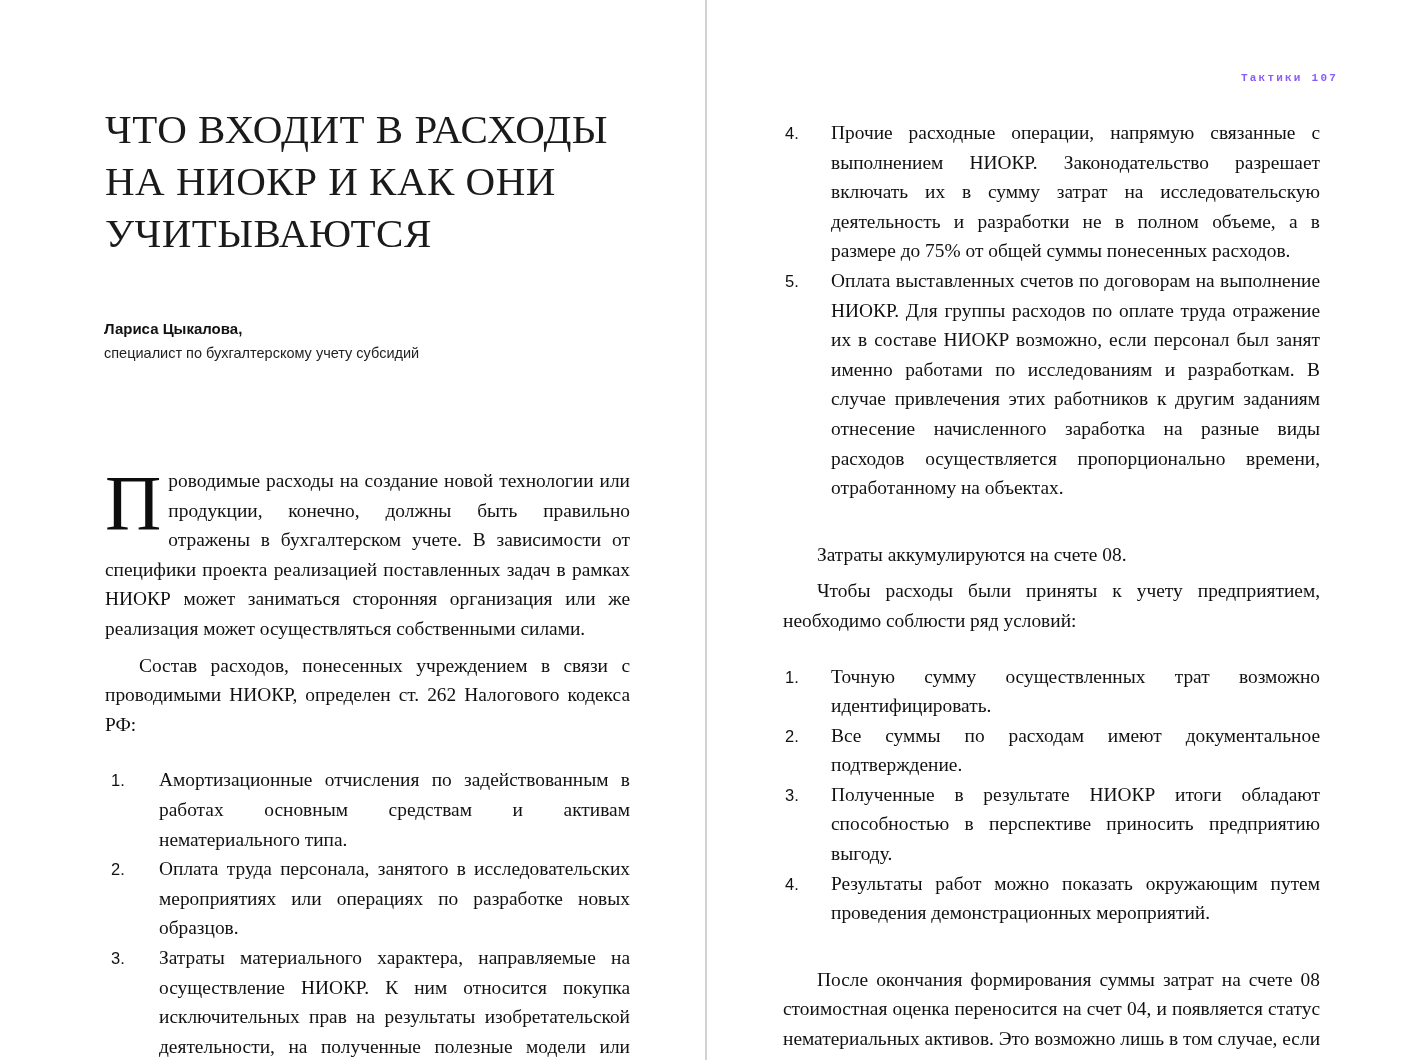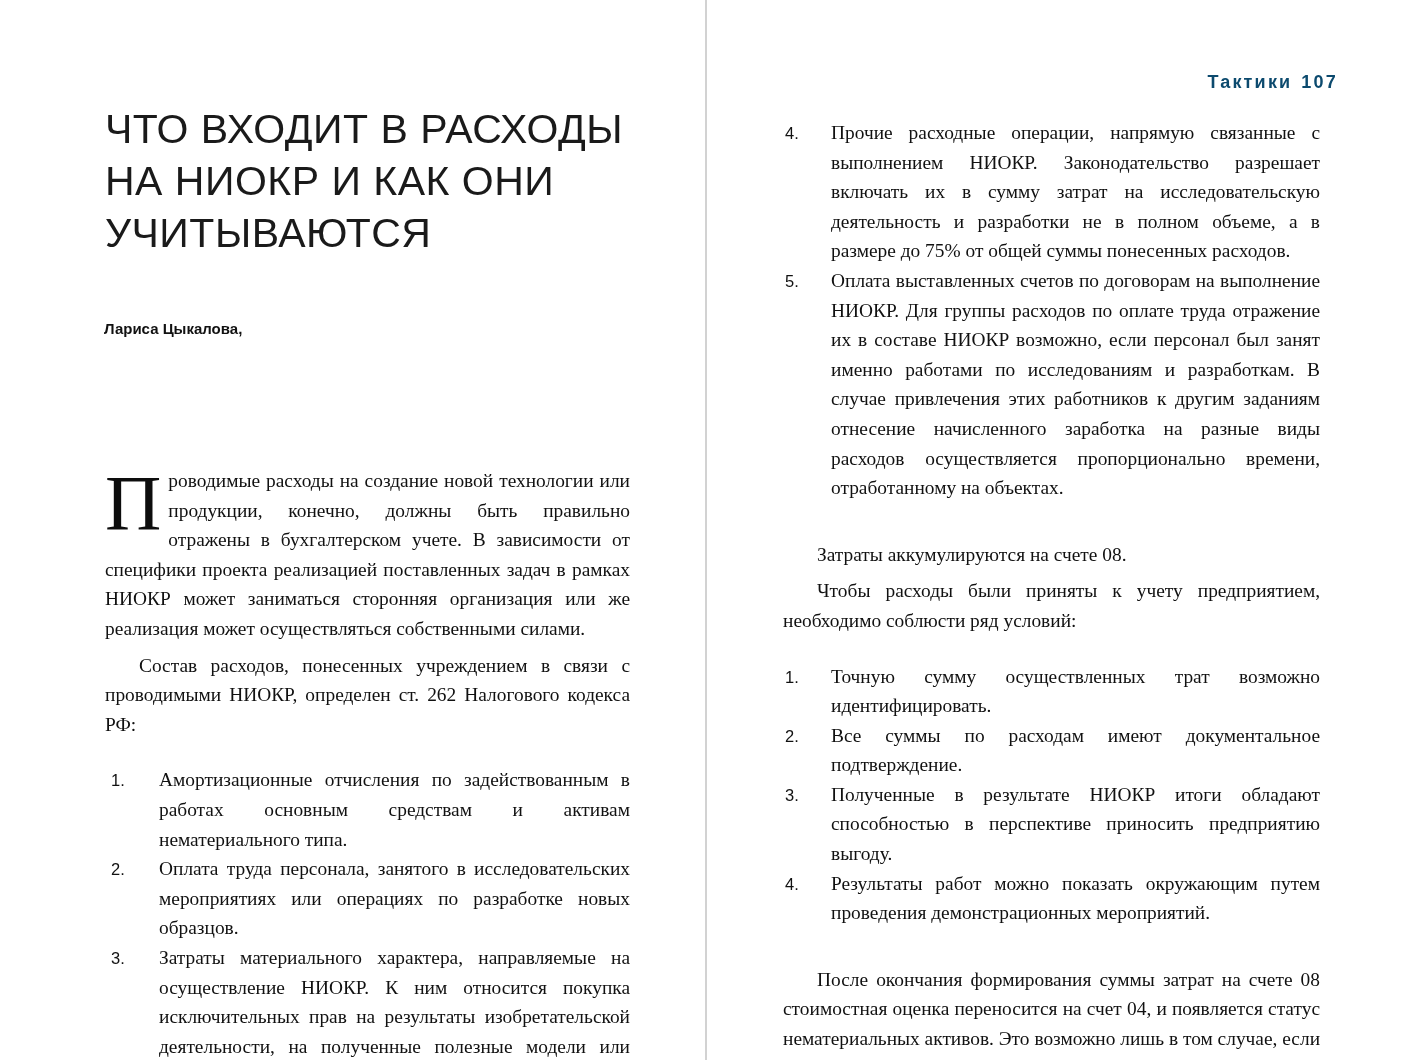--- a/index.html
+++ b/index.html
@@ -42,21 +42,21 @@
     height: 1060px;
   }
 
   .title-block {
     position: absolute;
     left: 105px;
     top: 103px;
     width: 530px;
   }
   .chapter-title {
-    font-family: Liberation Sans, sans-serif;
+    font-family: Liberation Serif, serif;
     font-weight: 400;
     font-size: 41px;
     line-height: 52px;
     letter-spacing: 0.5px;
     color: #1a1a1a;
     margin: 0;
     white-space: pre-line;
   }
 
   .author-block {
@@ -149,24 +149,24 @@
     left: 705px;
     top: 0;
     width: 705px;
     height: 1060px;
   }
 
   .running-head {
     position: absolute;
     right: 72px;
     top: 72px;
-    font-family: Liberation Sans, sans-serif;
-    font-size: 18px;
+    font-family: Liberation Mono, monospace;
+    font-size: 11px;
     letter-spacing: 2.2px;
-    color: #0c4a6e;
+    color: #8b5cf6;
     font-weight: 600;
     white-space: nowrap;
   }
   .running-head .rh-label { font-weight: 600; }
   .running-head .rh-page { margin-left: 9px; font-weight: 700; }
 
   .body-right {
     position: absolute;
     left: 78px;
     top: 118px;
@@ -189,20 +189,21 @@
   <div class="page-left">
 
     <div class="title-block">
       <h1 class="chapter-title">ЧТО ВХОДИТ В РАСХОДЫ
 НА НИОКР И КАК ОНИ
 УЧИТЫВАЮТСЯ</h1>
     </div>
 
     <div class="author-block">
       <p class="author-name">Лариса Цыкалова,</p>
+      <p class="author-role">специалист по бухгалтерскому учету субсидий</p>
     </div>
 
     <div class="body-left">
 
       <p class="body dropcap-para">
         <span class="dropcap">П</span><span>роводимые расходы на создание новой технологии или продукции, конечно, должны быть правильно отражены в бухгалтерском учете. В зависимости от специфики проекта реализацией поставленных задач в рамках НИОКР может заниматься сторонняя организация или же реализация может осуществляться собственными силами.</span>
       </p>
 
       <p class="body indent">Состав расходов, понесенных учреждением в связи с проводимыми НИОКР, определен ст. 262 Налогового кодекса РФ:</p>
 

